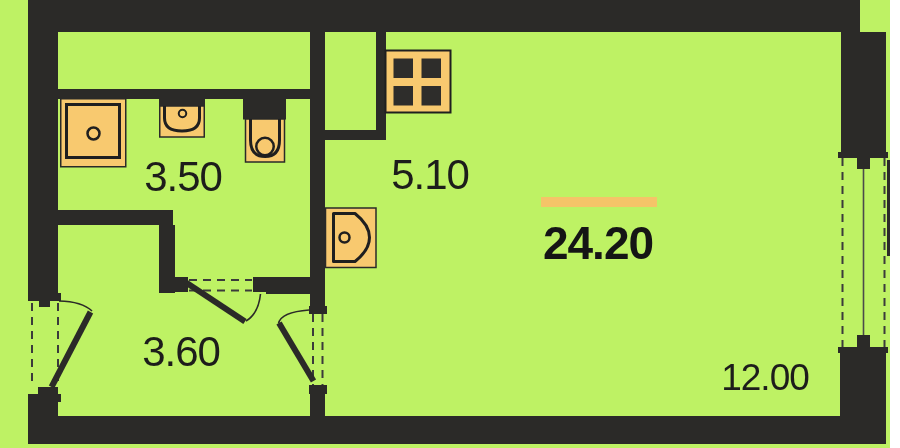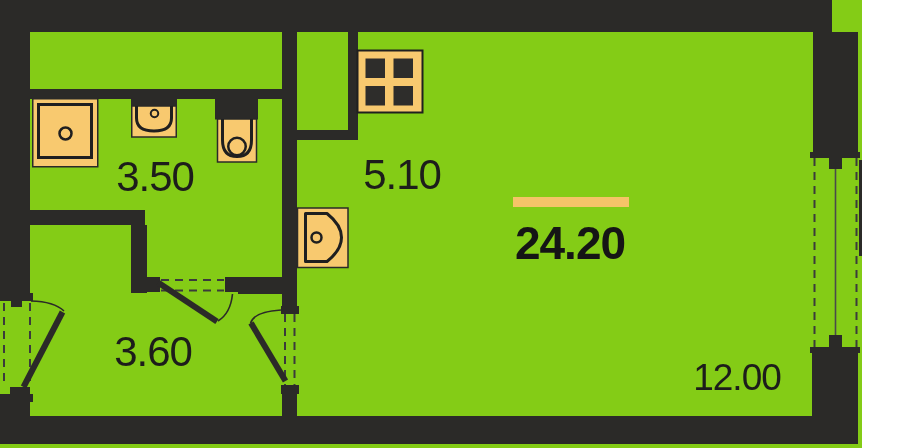--- a/index.html
+++ b/index.html
@@ -4,23 +4,24 @@
 <style>
   html, body {
     margin: 0;
     padding: 0;
     background: #ffffff;
   }
   .plan-stage {
     position: relative;
     width: 862px;
     height: 448px;
-    background: #84cc16;
+    background: #bef264;
     overflow: hidden;
     font-family: "Liberation Sans", sans-serif;
+    padding-left: 28px;
   }
   svg { display: block; }
 
   .wall { fill: #2B2A28; }
   .fixture-fill { fill: #F8C96F; }
   .fixture-stroke { stroke: #1F1F1F; fill: none; }
   .thin-outline { stroke: #2A2A28; stroke-width: 1.5; }
   .door-leaf { stroke: #2B2A28; stroke-width: 6; stroke-linecap: butt; }
   .door-arc { stroke: #2B2A28; stroke-width: 1.6; fill: none; }
   .dash-line { stroke: #3B3B3B; stroke-width: 2; fill: none; stroke-dasharray: 8 6; }

